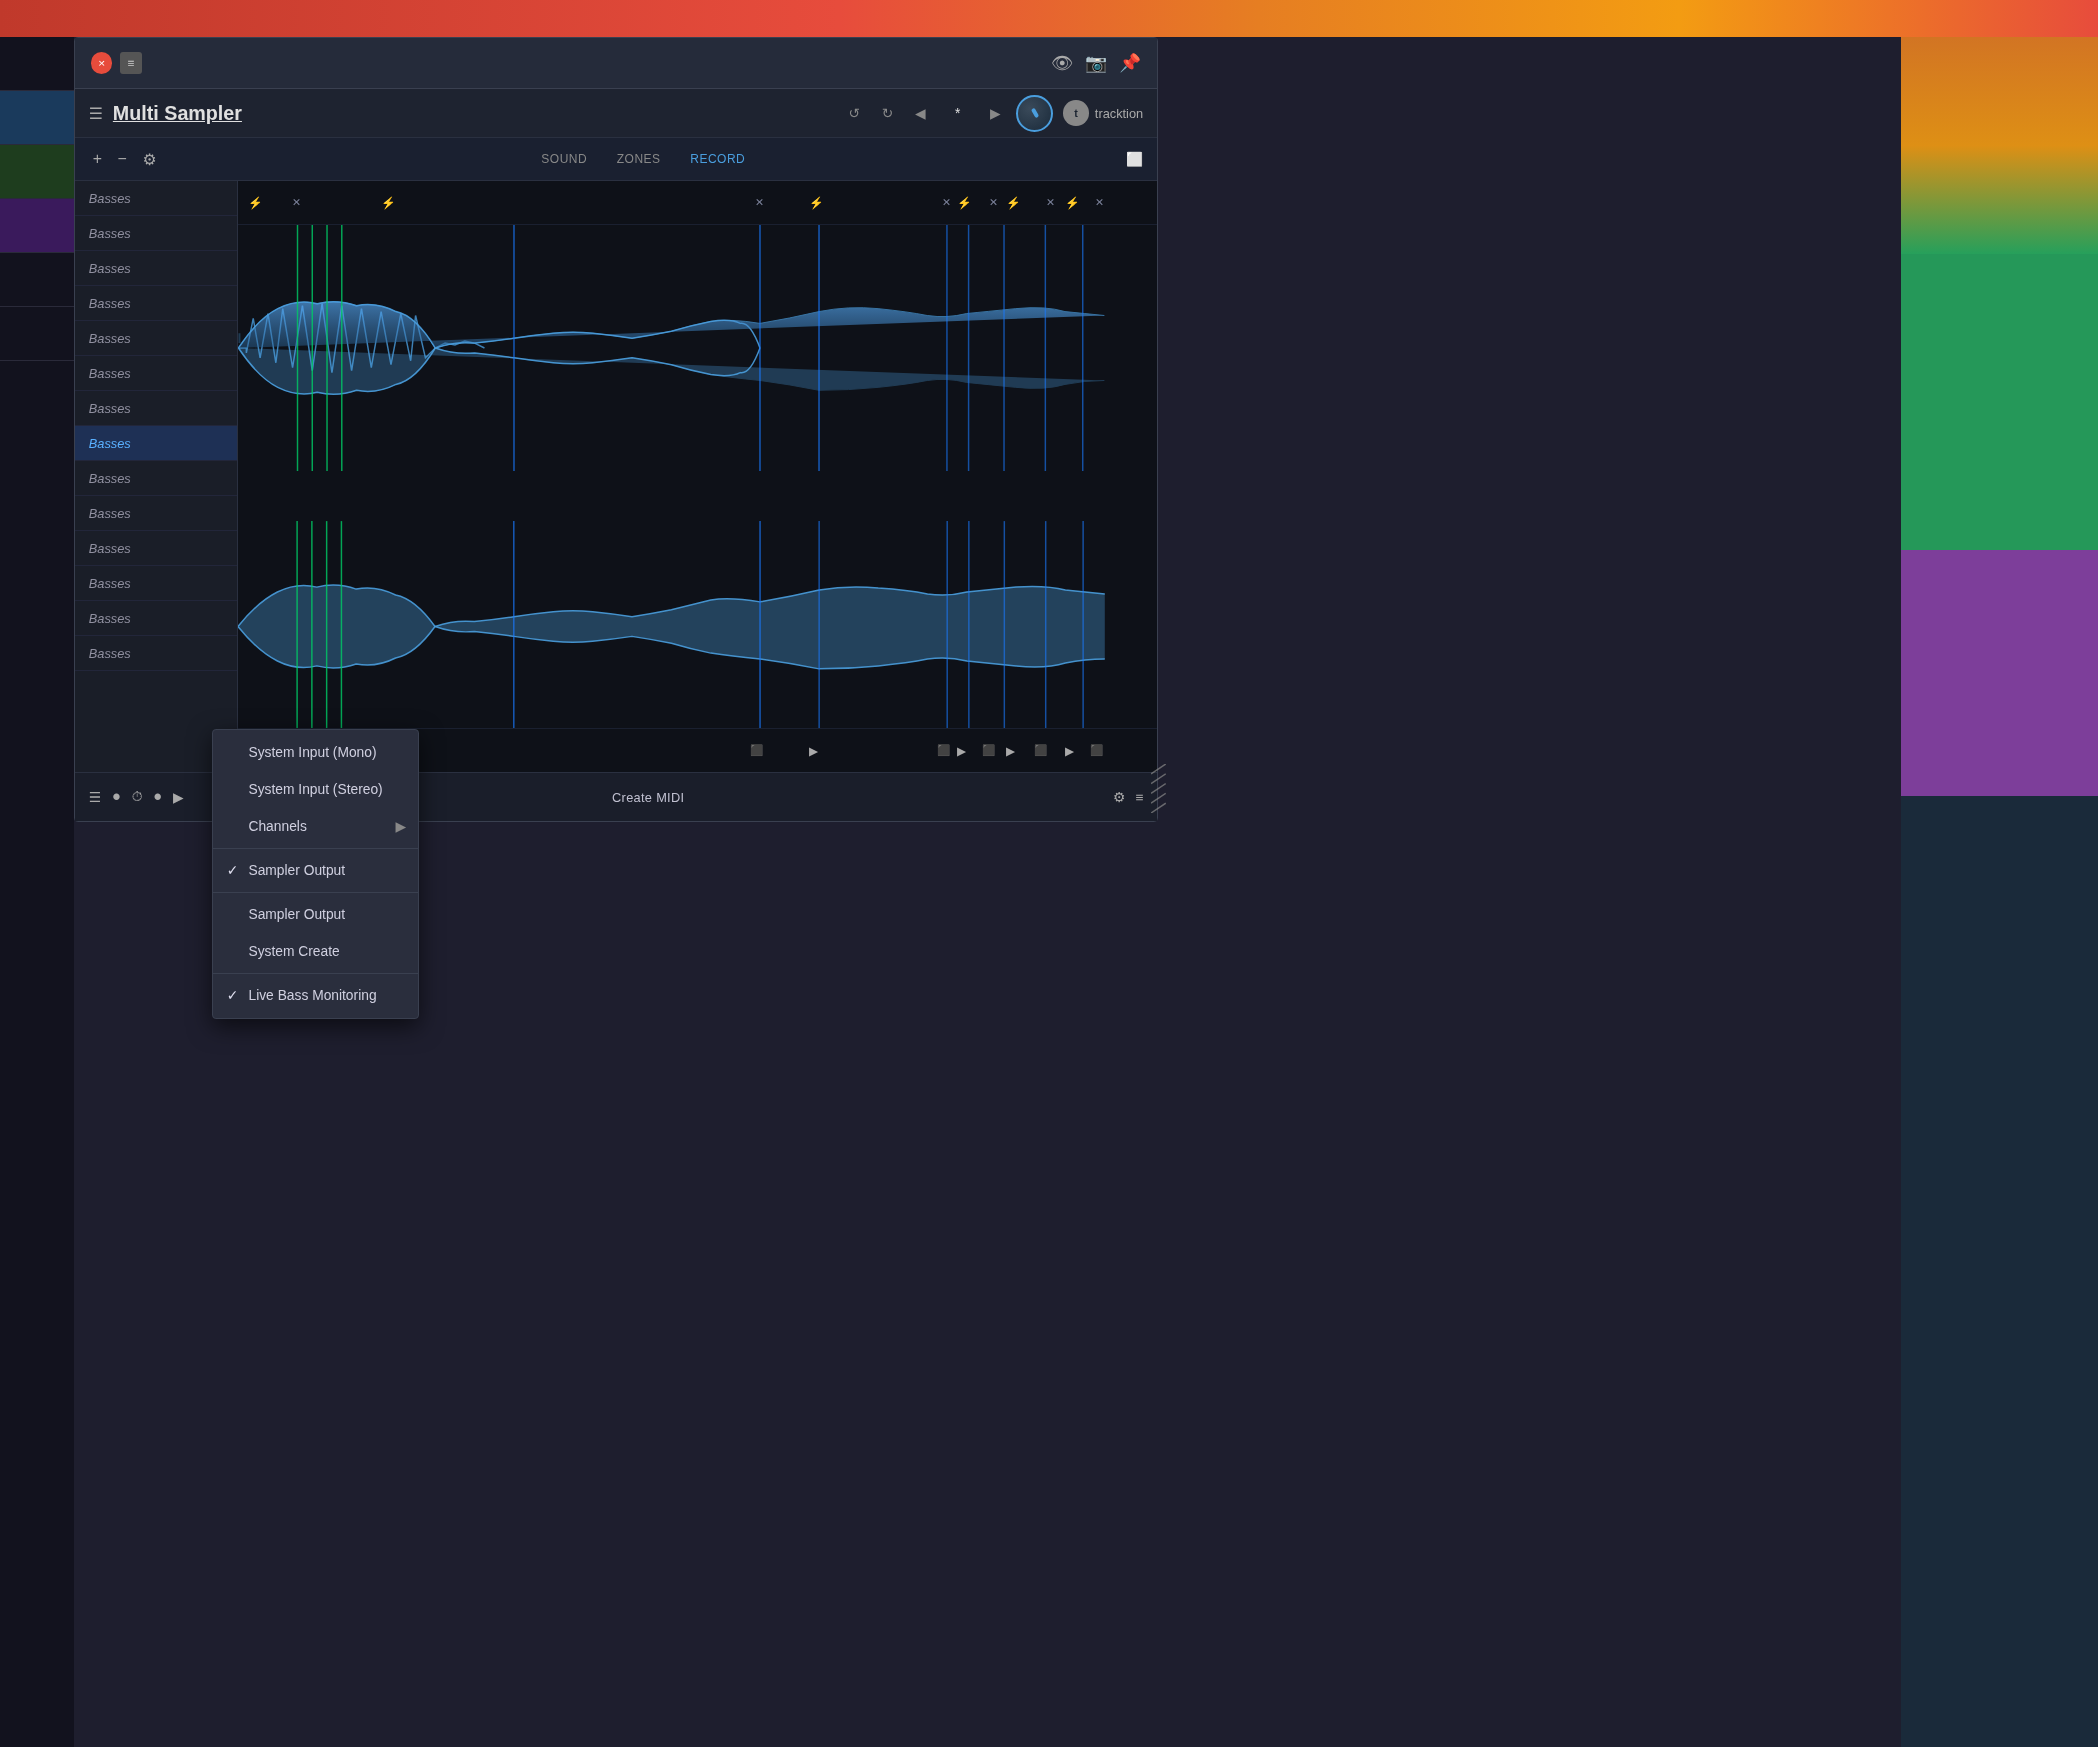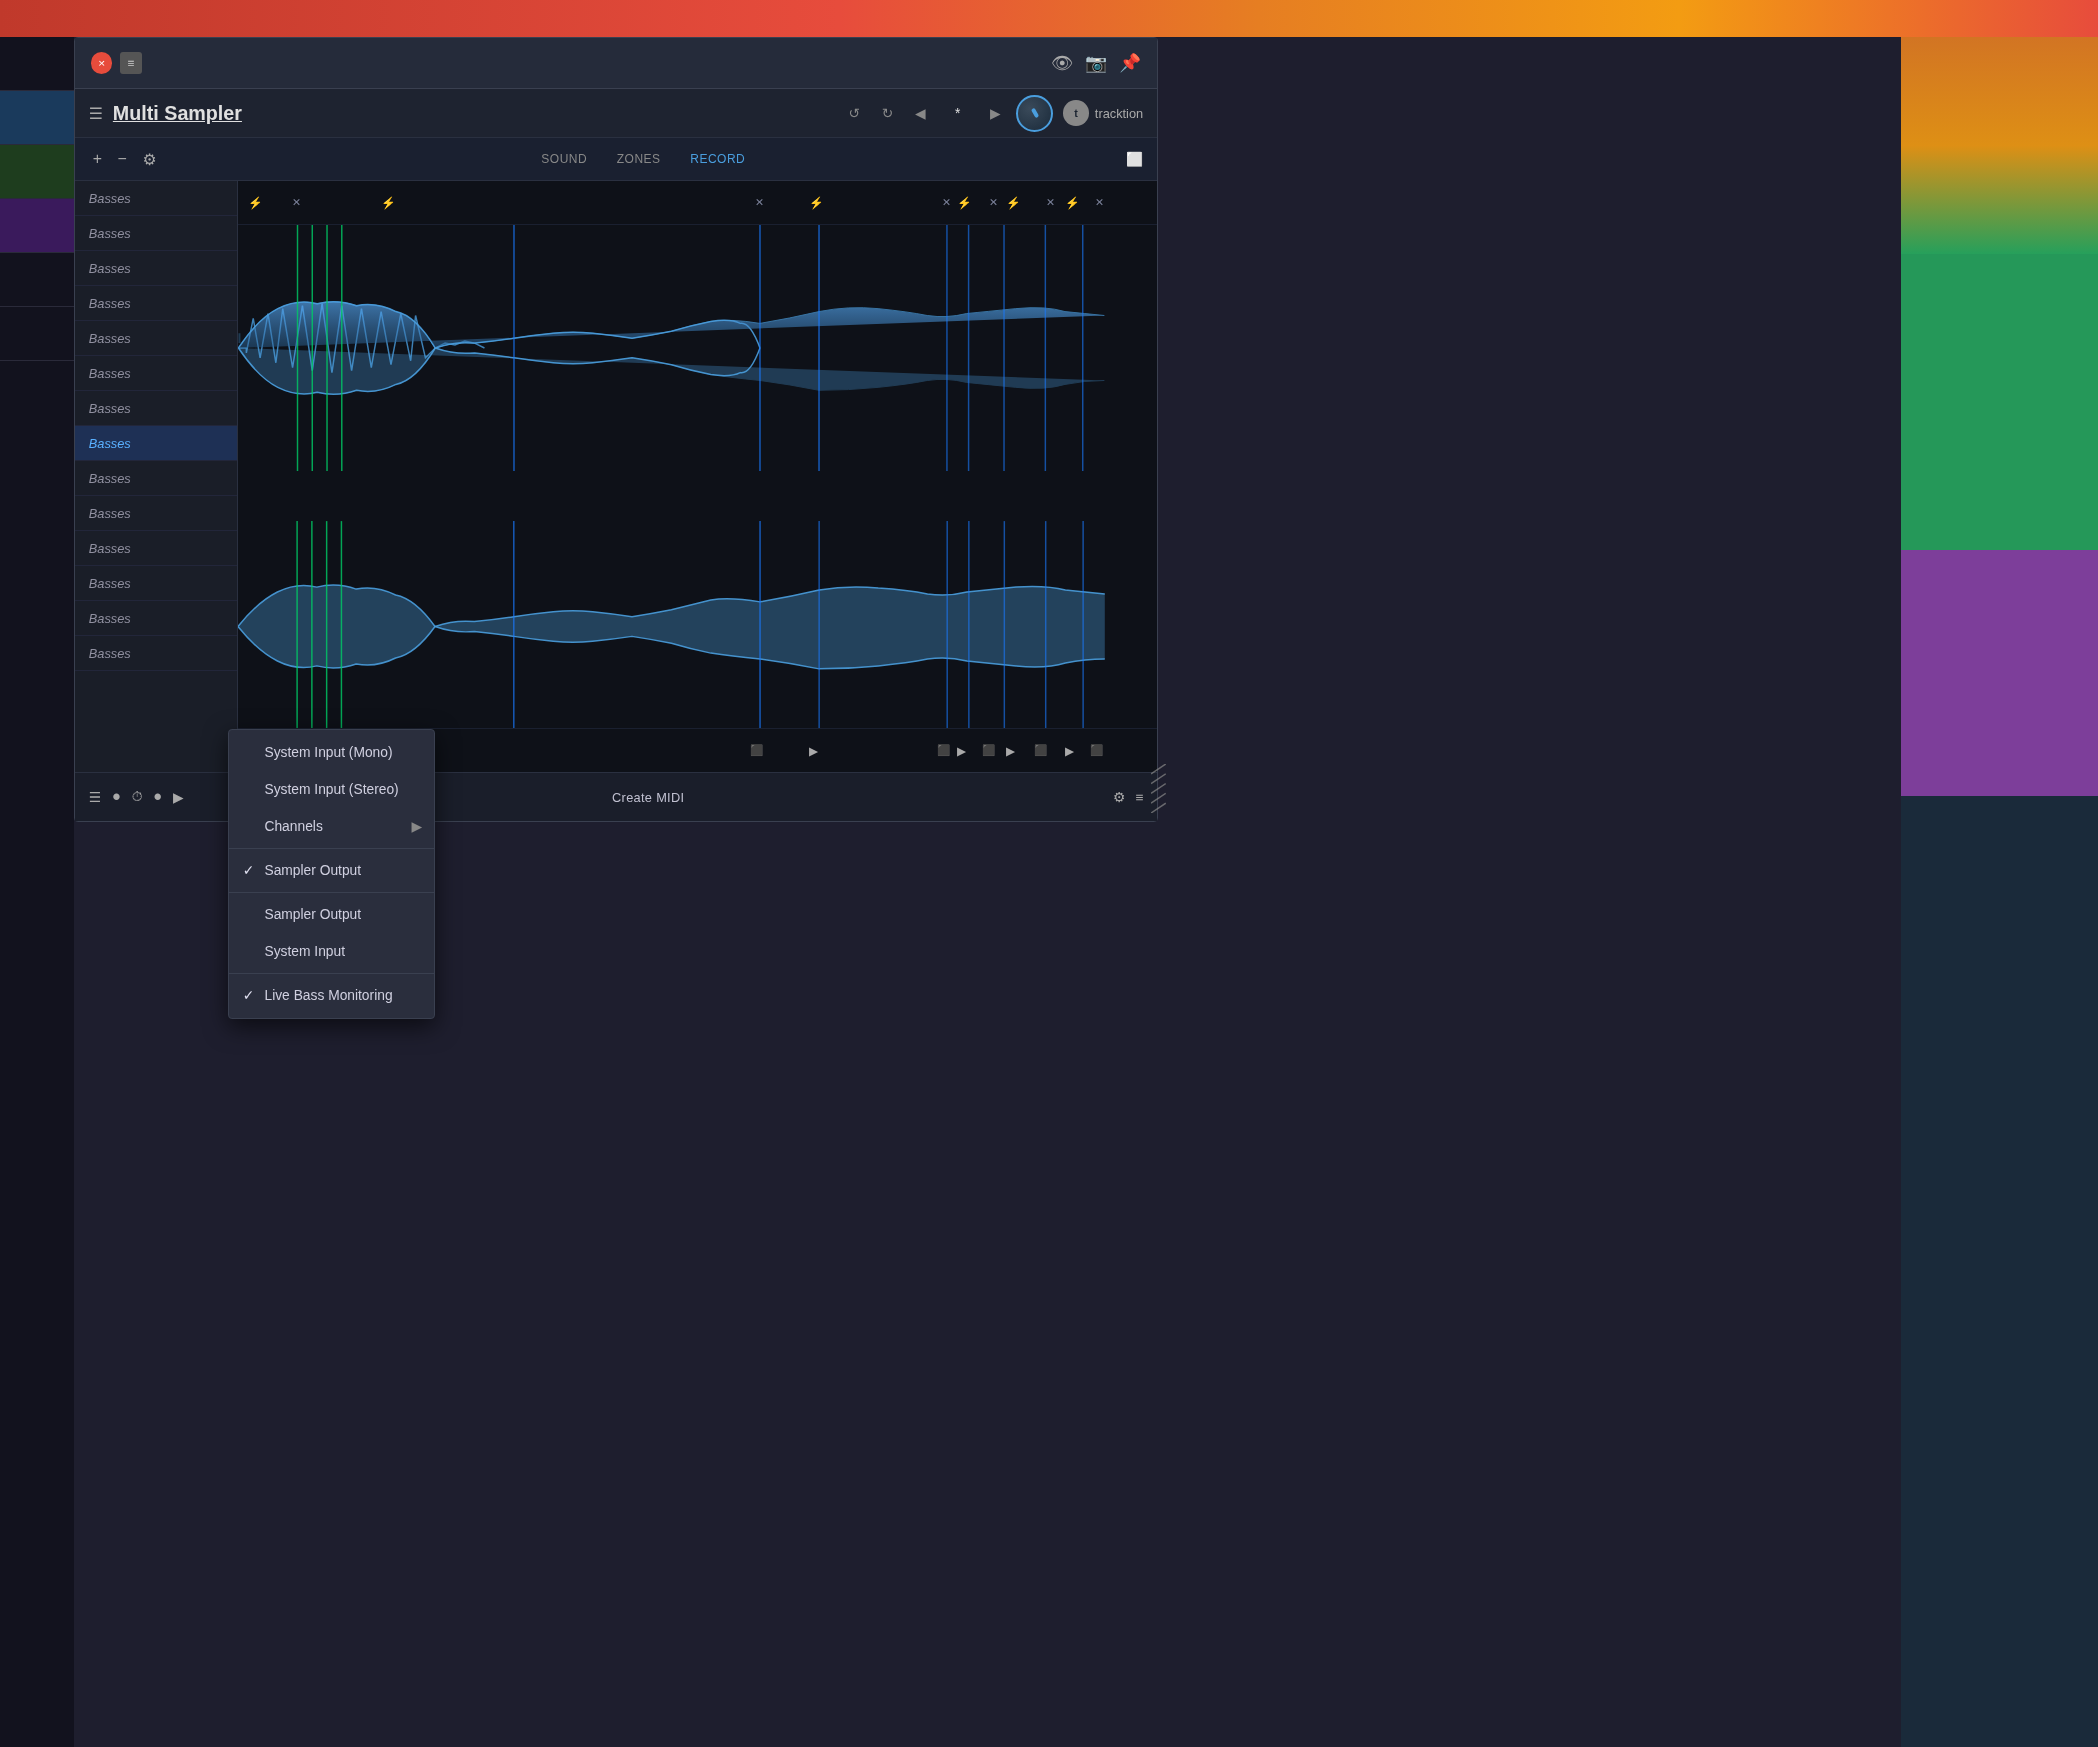--- a/index.html
+++ b/index.html
@@ -263,21 +263,20 @@
       position: absolute;
       top: 729px;
       left: 212px;
       width: 207px;
       background: #2a2e3d;
       border: 1px solid #3a4050;
       border-radius: 3.9px;
       box-shadow: 0 7.9px 23.6px rgba(0,0,0,0.6);
       z-index: 100;
       padding: 3.9px 0;
-      margin-left: 16px;
     }
     .menu-item {
       height: 37px;
       display: flex;
       align-items: center;
       padding: 0 13.8px;
       font-size: 13.8px;
       color: #d0d0e0;
       cursor: pointer;
       position: relative;
@@ -554,21 +553,21 @@
     <span class="checkmark">✓</span>
     <span>Sampler Output</span>
   </div>
   <div class="menu-separator"></div>
   <div class="menu-item">
     <span class="checkmark">&nbsp;</span>
     <span>Sampler Output</span>
   </div>
   <div class="menu-item">
     <span class="checkmark">&nbsp;</span>
-    <span>System Input</span>
+    <span>System Create</span>
   </div>
   <div class="menu-separator"></div>
   <div class="menu-item">
     <span class="checkmark">✓</span>
     <span>Live Bass Monitoring</span>
   </div>
 </div>
 
 <div style="position:absolute;top:764px;left:1151px;width:14.8px;height:49px;overflow:hidden;opacity:0.7">
   <svg width="14.8" height="49" viewBox="0 0 15 50">

